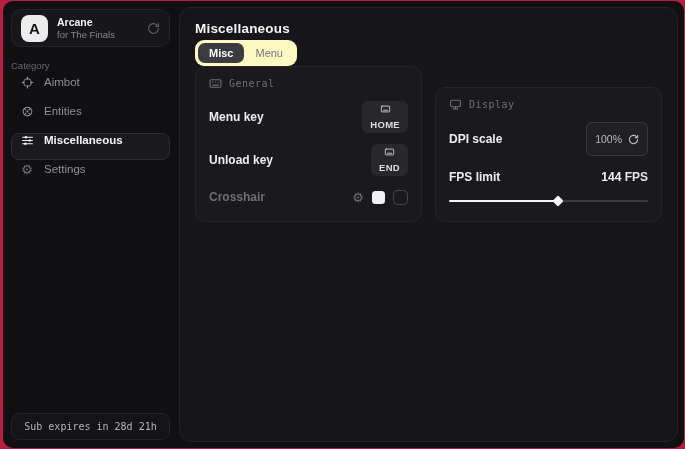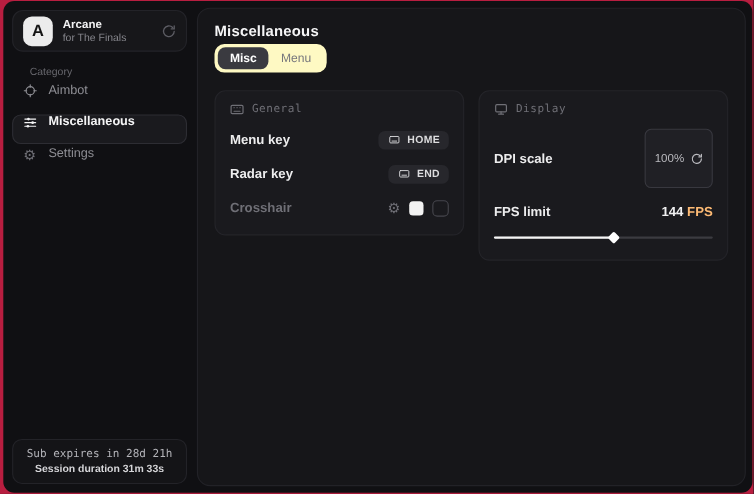--- a/index.html
+++ b/index.html
@@ -13,21 +13,21 @@
   .profile-card { display:flex; align-items:center; gap:9px; background:#17171a;
     border:1px solid #232328; border-radius:10px; padding:7px 9px; height:38px; }
   .avatar { width:27px; height:27px; background:#ececec; border-radius:8px; color:#141414;
     font-weight:bold; font-size:15px; display:flex; align-items:center; justify-content:center; flex:0 0 auto; }
   .profile-text { flex:1; line-height:1.25; }
   .profile-title { color:#f2f2f3; font-size:10.5px; font-weight:bold; }
   .profile-sub { color:#86868c; font-size:9.5px; }
   .icon-btn { color:#5c5c63; display:flex; align-items:center; cursor:pointer; }
   .icon-btn svg { width:13px; height:13px; }
 
-  .category-label { color:#68686e; font-size:9.5px; margin:13px 0 4px 16px; }
+  .category-label { color:#68686e; font-size:9.5px; margin:13px 0 4px 0; }
 
   .nav-item { display:flex; align-items:flex-start; gap:10px; height:27px; padding:0 8px;
     color:#8e8e94; font-size:11.5px; border:1px solid transparent; border-radius:8px;
     margin-top:2px; cursor:pointer; }
   .nav-item .nicon { width:14px; display:flex; justify-content:center; align-items:center; }
   .nav-item svg { width:13px; height:13px; }
   .nav-item.selected { background:#1a1a1e; border-color:#2d2d33; color:#f4f4f5; font-weight:bold; }
 
   .footer-card { position:absolute; left:8px; right:8px; bottom:8px; background:#141417;
     border:1px solid #232328; border-radius:9px; padding:7px 10px;text-align:center; }
@@ -36,47 +36,47 @@
 
   
   .main { position:absolute; left:176px; top:6px; right:6px; bottom:6px;
     background:#161619; border:1px solid #222227; border-radius:12px; padding:13px 15px; }
   .page-title { color:#f5f5f6; font-size:13.5px; font-weight:bold; letter-spacing:.2px; }
 
   .tabs { display:inline-flex; background:#fef9c3; border-radius:9px; padding:3px; margin-top:4px; }
   .tab { font-size:11px; color:#77777d; padding:4px 11px; border-radius:7px; cursor:pointer; }
   .tab.active { background:#3a3a40; color:#ffffff; font-weight:bold; }
 
-  .cards { display:flex; gap:13px; margin-top:16px; align-items:flex-start; }
+  .cards { display:flex; gap:13px; align-items:flex-end; }
   .card { flex:1; background:#1a1a1e; border:1px solid #242429; border-radius:10px; padding:10px 13px 14px; }
   .card-header { display:flex; align-items:center; gap:7px; color:#6f6f76;
     font-family:"DejaVu Sans Mono", monospace; font-size:10px; letter-spacing:.5px; }
   .card-header svg { width:13px; height:13px; }
 
   .row { display:flex; justify-content:space-between; align-items:center; margin-top:11px; min-height:20px; }
   .row-label { color:#ededee; font-size:12px; font-weight:bold; }
   .row-label.dim { color:#6f6f76; }
 
   .key-btn { display:inline-flex; align-items:center; gap:5px; background:#27272c;
     border-radius:6px; padding:3px 8px; color:#dcdcde; font-size:9.5px; font-weight:bold;
-    letter-spacing:.3px; cursor:pointer; }
+    letter-spacing:.3px; cursor:pointer;flex-direction:column; }
   .key-btn svg { width:13px; height:10px; }
 
   .ctrl-group { display:flex; align-items:center; gap:8px; }
   .gear-glyph { color:#6f6f76; font-size:13px; line-height:1; cursor:pointer; }
   .swatch { width:13px; height:13px; background:#f2f2f2; border-radius:3.5px; cursor:pointer; }
   .checkbox { width:15px; height:15px; border:1.5px solid #46464d; border-radius:4.5px; cursor:pointer; }
 
   .pill-btn { display:inline-flex; align-items:center; gap:6px; background:#202025;
-    border:1px solid #38383f; border-radius:6px; padding:20px 8px; color:#b9b9be;
+    border:1px solid #38383f; border-radius:6px; padding:10px 8px; color:#b9b9be;
     font-size:10.5px; cursor:pointer; }
   .pill-btn svg { width:11px; height:11px; }
 
   .fps-value { font-size:12px; font-weight:bold; color:#f0f0f1; }
-  .fps-unit { color:#fdba74; font-weight:bold; }
+  .fps-unit { color:#e5e5e5; font-weight:bold; }
 
   .slider { position:relative; height:12px; margin-top:8px; cursor:pointer; }
   .slider-track { position:absolute; top:5px; left:0; right:0; height:2px; background:#3b3b40; border-radius:2px; }
   .slider-fill { position:absolute; top:5px; left:0; height:2px; background:#f5f5f5; border-radius:2px; }
   .slider-thumb { position:absolute; top:2px; width:8px; height:8px; background:#ffffff;
     transform:rotate(45deg); border-radius:1.5px; margin-left:-4px; }
 </style>
 </head>
 <body>
 
@@ -102,41 +102,50 @@
     <div class="nav-item">
       <span class="nicon">
         <svg viewBox="0 0 24 24" fill="none" stroke="currentColor" stroke-width="2" stroke-linecap="round">
           <circle cx="12" cy="12" r="7"></circle>
             <path d="M12 2v4M12 18v4M2 12h4M18 12h4"></path>
         </svg>
       </span>
       <span>Aimbot</span>
     </div>
 
+    <div class="nav-item">
+      <span class="nicon">
+        <svg viewBox="0 0 24 24" fill="none" stroke="currentColor" stroke-width="2" stroke-linecap="round">
+          <circle cx="12" cy="12" r="8"></circle>
+            <circle cx="12" cy="12" r="2" fill="currentColor" stroke="none"></circle>
+          <path d="M6.5 6.5l2.7 2.7M17.5 6.5l-2.7 2.7M6.5 17.5l2.7-2.7M17.5 17.5l-2.7-2.7"></path>
+        </svg>
+      </span>
+      <span>Entities</span>
+    </div>
 
     <div class="nav-item selected">
       <span class="nicon">
         <svg viewBox="0 0 24 24" fill="none" stroke="currentColor" stroke-width="2" stroke-linecap="round">
           <path d="M3 6h18M3 12h18M3 18h18"></path>
           <circle cx="9" cy="6" r="2.2" fill="currentColor" stroke="none"></circle>
           <circle cx="16" cy="12" r="2.2" fill="currentColor" stroke="none"></circle>
           <circle cx="8" cy="18" r="2.2" fill="currentColor" stroke="none"></circle>
         </svg>
       </span>
       <span>Miscellaneous</span>
     </div>
 
     <div class="nav-item">
       <span class="nicon gear-glyph">⚙</span>
       <span>Settings</span>
     </div>
 
     <div class="footer-card">
       <div class="footer-line1">Sub expires in 28d 21h</div>
-      <div class="footer-line2">Session duration 31m 33s</div>
     </div>
   </div>
 
   <div class="main">
     <div class="page-title">Miscellaneous</div>
 
     <div class="tabs">
       <div class="tab active">Misc</div>
       <div class="tab">Menu</div>
     </div>
@@ -157,21 +166,21 @@
           <span class="key-btn">
             <svg viewBox="0 0 24 24" fill="none" stroke="currentColor" stroke-width="2" stroke-linecap="round">
               <rect x="2" y="5" width="20" height="14" rx="2"></rect>
                 <path d="M7 15h10"></path>
             </svg>
             <span>HOME</span>
           </span>
         </div>
 
         <div class="row">
-          <span class="row-label">Radar key</span>
+          <span class="row-label">Unload key</span>
           <span class="key-btn">
             <svg viewBox="0 0 24 24" fill="none" stroke="currentColor" stroke-width="2" stroke-linecap="round">
               <rect x="2" y="5" width="20" height="14" rx="2"></rect>
                 <path d="M7 15h10"></path>
             </svg>
             <span>END</span>
           </span>
         </div>
 
         <div class="row">

